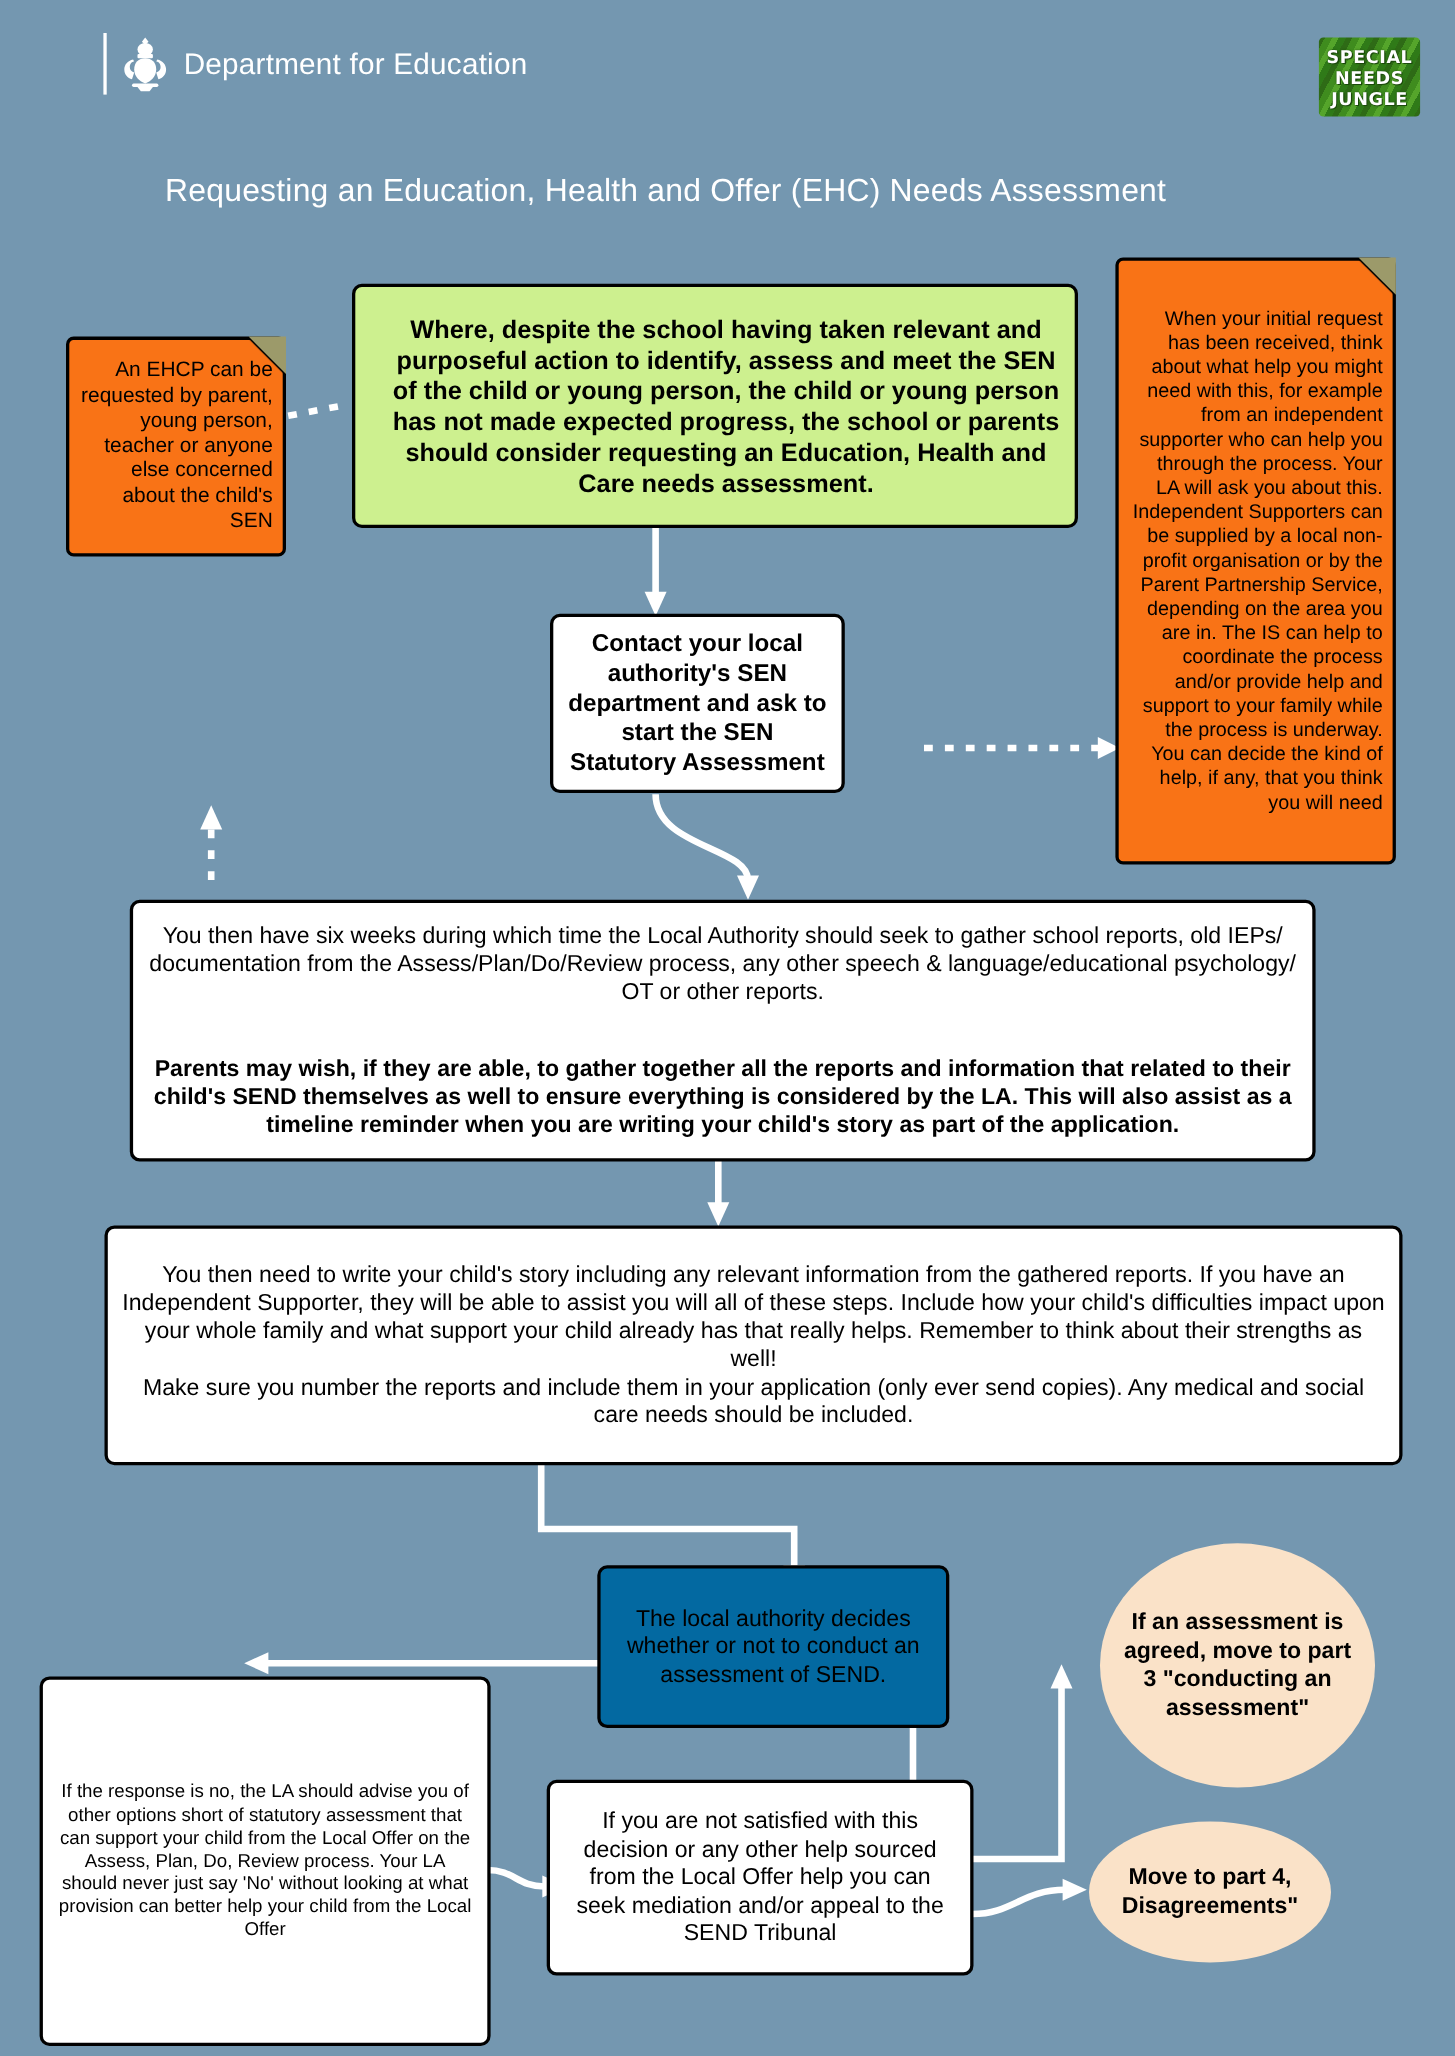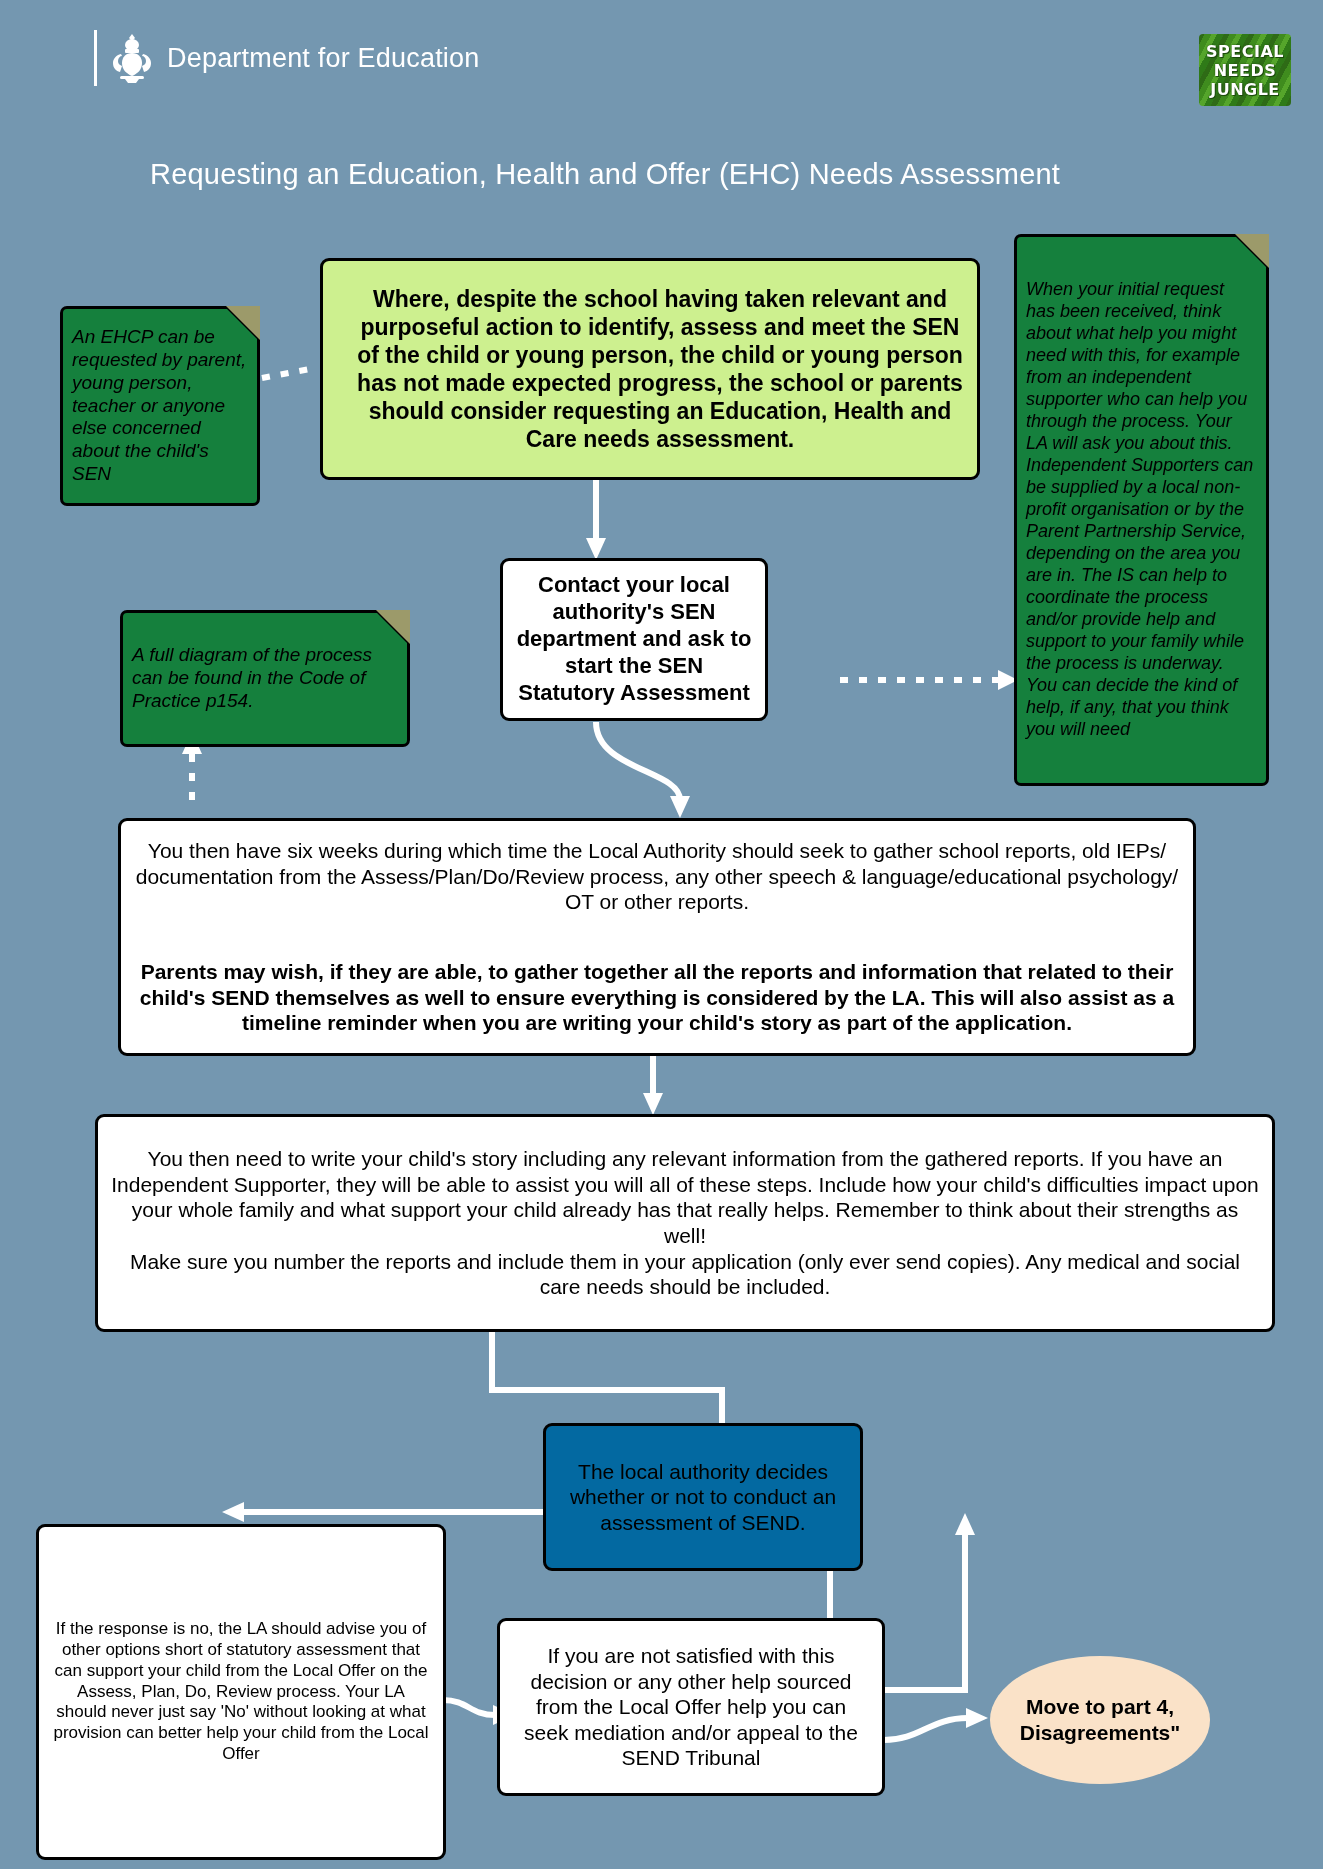--- a/index.html
+++ b/index.html
@@ -101,28 +101,28 @@
     text-align: center;
     color: #000000;
     font-weight: bold;
     line-height: 1.25;
   }
   .ellipse .txt { width: 86%; white-space: pre-line; }
 
   
   .note {
     position: absolute;
-    background: #15803d;
+    background: #f97316;
     border: 3px solid #000000;
     border-radius: 7px;
     color: #000000;
-    text-align: left;
+    text-align: right;
     line-height: 1.2;
     padding: 8px 9px;
-    display: flex; align-items: center; justify-content: center; font-style: italic;
+    display: flex; align-items: center; justify-content: center;
   }
   .note .txt { width: 100%; white-space: pre-line; }
   .note .fold {
     position: absolute;
     top: -3px; right: -3px;
     width: 0; height: 0;
     border-top: 34px solid #9c9a6a;
     border-left: 34px solid transparent;
     filter: drop-shadow(-1px 1px 0 #000);
   }
@@ -212,43 +212,42 @@
 
   <div class="node green" style="left:320px; top:258px; width:660px; height:222px; font-size:23px;padding-left:32px;">
     <div class="txt bold">Where, despite the school having taken relevant and purposeful action to identify, assess and meet the SEN of the child or young person, the child or young person has not made expected progress, the school or parents should consider requesting an Education, Health and Care needs assessment.</div>
   </div>
 
   <div class="note" style="left:1014px; top:234px; width:255px; height:552px; font-size:18px; line-height:1.22;">
     <div class="fold"></div>
     <div class="txt">When your initial request has been received, think about what help you might need with this, for example from an independent supporter who can help you through the process. Your LA will ask you about this. Independent Supporters can be supplied by a local non-profit organisation or by the Parent Partnership Service, depending on the area you are in. The IS can help to coordinate the process and/or provide help and support to your family while the process is underway. You can decide the kind of help, if any, that you think you will need</div>
   </div>
 
-  <div class="note" style="left:120px; top:610px; width:290px; height:137px; font-size:19px;">
-    <div class="fold"></div>
-    <div class="txt">A full diagram of the process can be found in the Code of Practice p154.</div>
-  </div>
 
   <div class="node" style="left:500px; top:558px; width:268px; height:163px; font-size:22px;">
     <div class="txt bold">Contact your local authority's SEN department and ask to start the SEN Statutory Assessment</div>
   </div>
 
   <div class="node" style="left:118px; top:818px; width:1078px; height:238px; font-size:21px; flex-direction:column;gap:44px;">
     <div class="txt">You then have six weeks during which time the Local Authority should seek to gather school reports, old IEPs/ documentation from the Assess/Plan/Do/Review process, any other speech &amp; language/educational psychology/ OT or other reports.</div>
     <div class="txt bold">Parents may wish, if they are able, to gather together all the reports and information that related to their child's SEND themselves as well to ensure everything is considered by the LA. This will also assist as a timeline reminder when you are writing your child's story as part of the application.</div>
   </div>
 
   <div class="node" style="left:95px; top:1114px; width:1180px; height:218px; font-size:21px;">
     <div class="txt">You then need to write your child's story including any relevant information from the gathered reports. If you have an Independent Supporter, they will be able to assist you will all of these steps. Include how your child's difficulties impact upon your whole family and what support your child already has that really helps. Remember to think about their strengths as well!
 Make sure you number the reports and include them in your application (only ever send copies). Any medical and social care needs should be included.</div>
   </div>
 
   <div class="node blue" style="left:543px; top:1423px; width:320px; height:148px; font-size:21px;">
     <div class="txt">The local authority decides whether or not to conduct an assessment of SEND.</div>
   </div>
 
+  <div class="ellipse" style="left:1000px; top:1403px; width:250px; height:222px; font-size:21px;">
+    <div class="txt">If an assessment is agreed, move to part 3 "conducting an assessment"</div>
+  </div>
 
   <div class="node" style="left:36px; top:1524px; width:410px; height:336px; font-size:17px;">
     <div class="txt">If the response is no, the LA should advise you of other options short of statutory assessment that can support your child from the Local Offer on the Assess, Plan, Do, Review process. Your LA should never just say 'No' without looking at what provision can better help your child from the Local Offer</div>
   </div>
 
   <div class="node" style="left:497px; top:1618px; width:388px; height:178px; font-size:21px;">
     <div class="txt">If you are not satisfied with this decision or any other help sourced from the Local Offer help you can seek mediation and/or appeal to the SEND Tribunal</div>
   </div>
 
   <div class="ellipse" style="left:990px; top:1656px; width:220px; height:128px; font-size:21px;">

